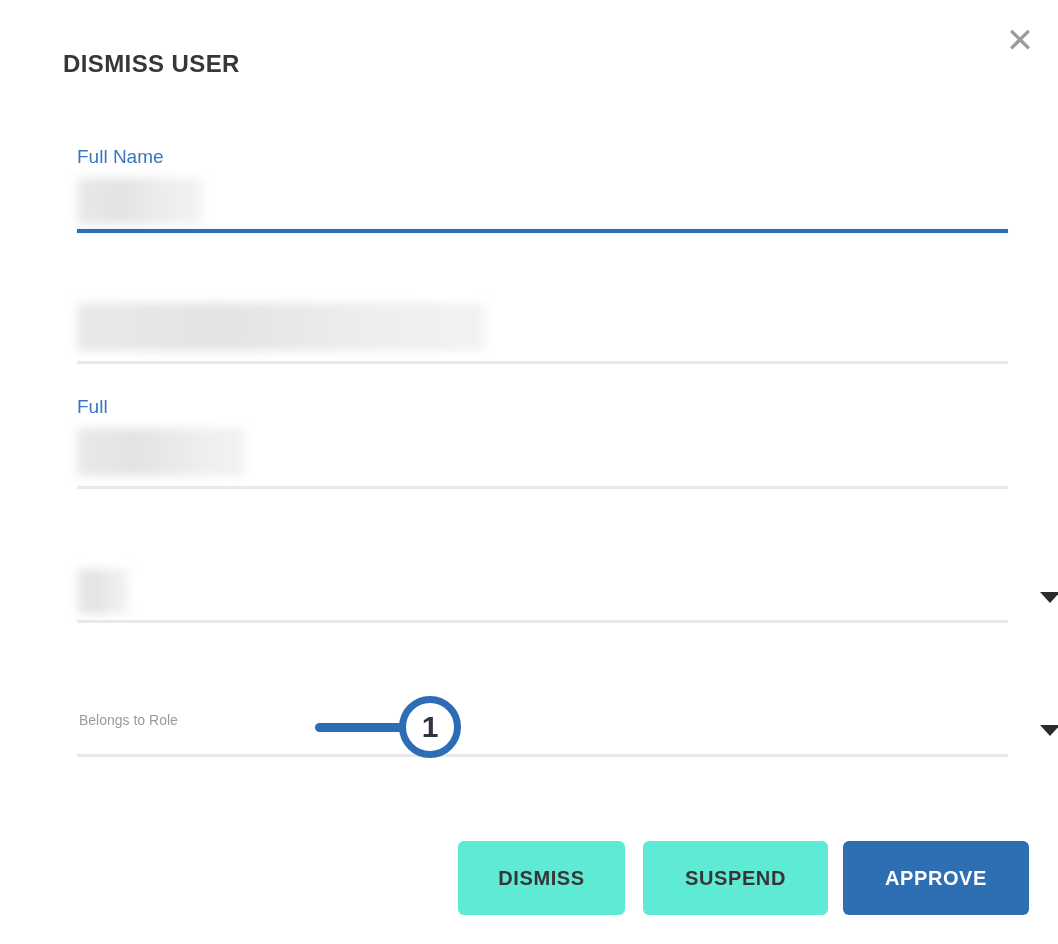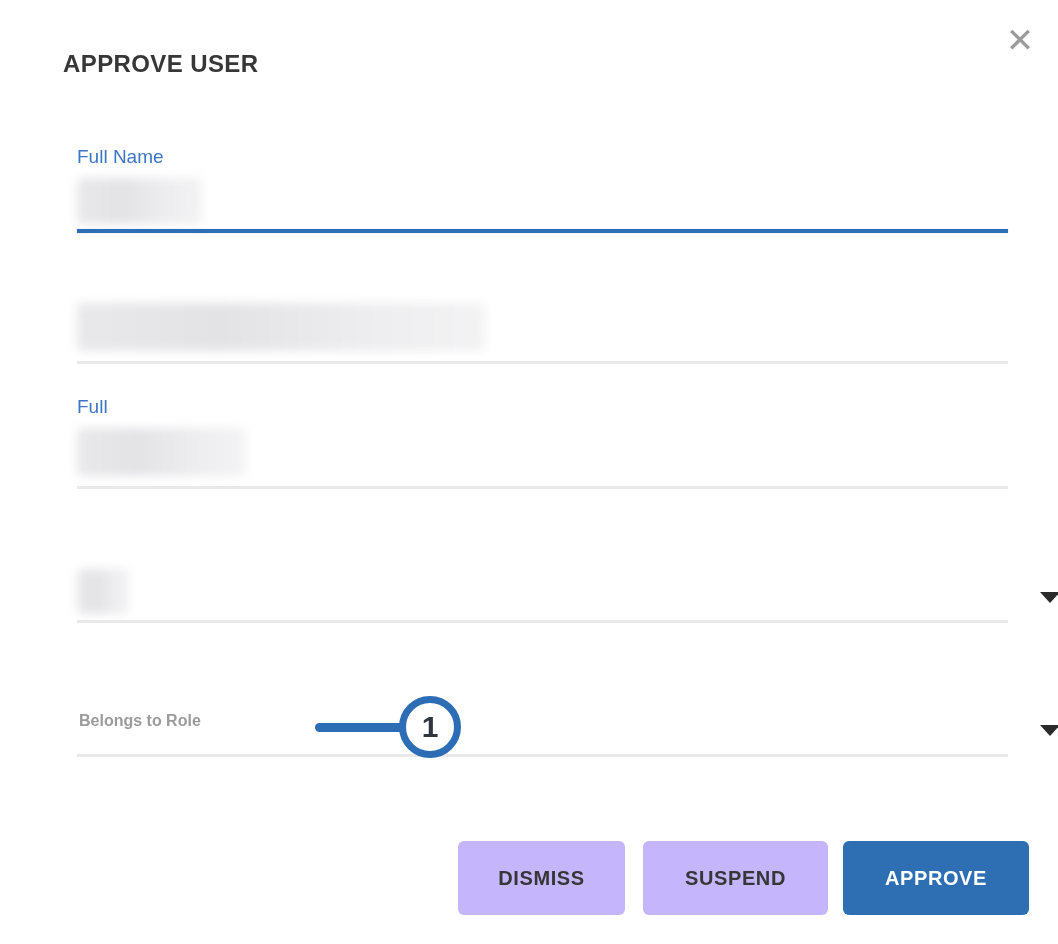--- a/index.html
+++ b/index.html
@@ -73,23 +73,22 @@
     width: 0;
     height: 0;
     border-left: 10px solid transparent;
     border-right: 10px solid transparent;
     border-top: 11px solid #2b2b2b;
   }
   .role-placeholder {
     position: absolute;
     left: 2px;
     top: 0;
-    font-size: 16px;
+    font-size: 14px;
     color: #9b9b9b;
-    font-weight: bold;
   }
   .callout-line {
     position: absolute;
     left: 315px;
     top: 723px;
     width: 92px;
     height: 9px;
     border-radius: 5px;
     background: #2d6db6;
   }
@@ -115,32 +114,32 @@
     height: 74px;
     border: none;
     border-radius: 6px;
     font-family: "Liberation Sans", sans-serif;
     font-size: 20px;
     font-weight: 700;
     letter-spacing: 0.6px;
     cursor: pointer;
     padding: 0;
   }
-  .btn-neutral { background: #c4b5fd; color: #363636; }
+  .btn-neutral { background: #5eead4; color: #363636; }
   .btn-primary { background: #2e6fb3; color: #ffffff; }
   #btn-dismiss { left: 458px; width: 167px; }
   #btn-suspend { left: 643px; width: 185px; }
   #btn-approve { left: 843px; width: 186px; }
 </style>
 </head>
 <body>
 
 <div class="dialog">
 
-  <div class="dialog-title">APPROVE USER</div>
+  <div class="dialog-title">DISMISS USER</div>
 
   <button class="close-btn">✕</button>
 
   <div class="field" style="top:146px; height:88px;">
     <span class="field-label">Full Name</span>
     <div class="redacted" style="top:32px; width:125px; height:46px;"></div>
     <div class="underline focused" style="top:83px;"></div>
   </div>
 
   <div class="field" style="top:271px; height:94px;">

